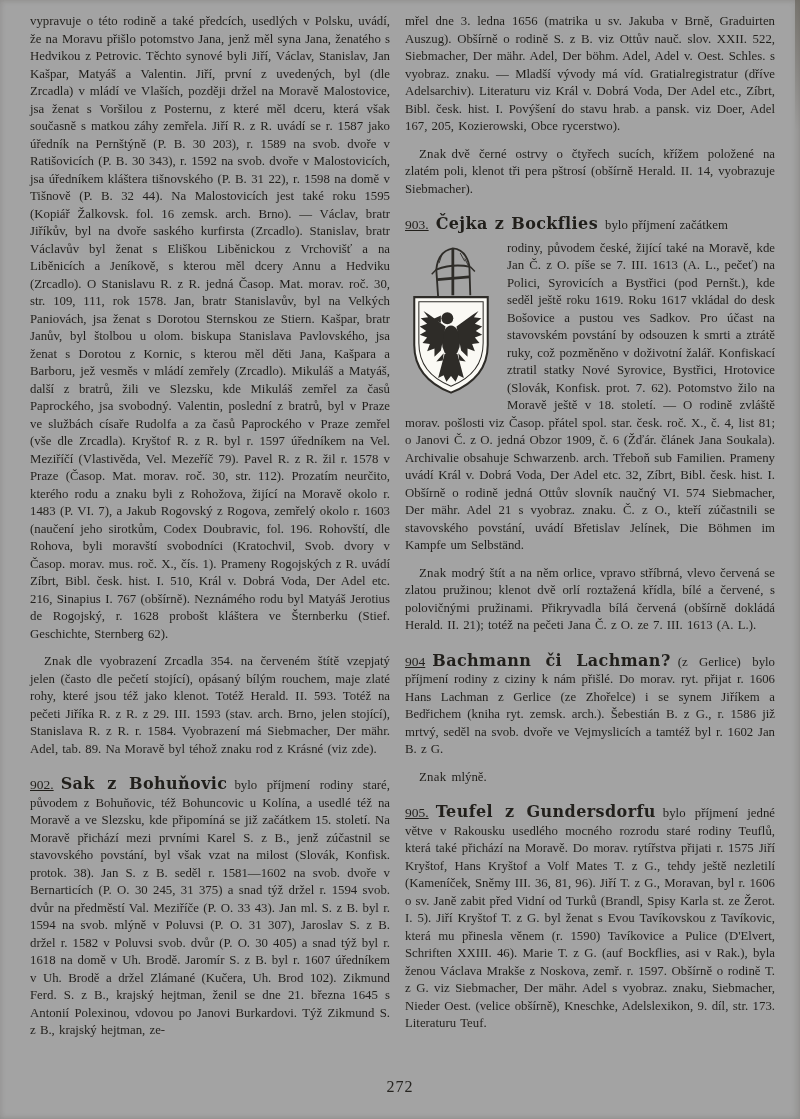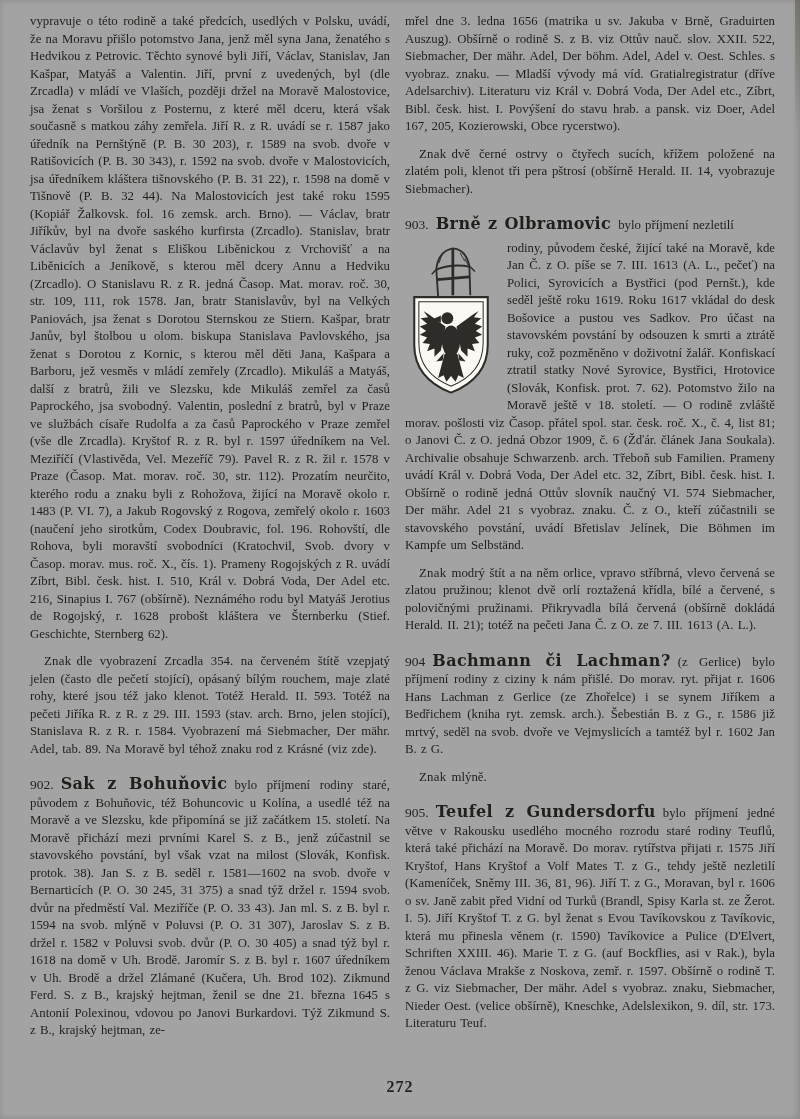--- a/index.html
+++ b/index.html
@@ -18,41 +18,41 @@
     padding:13px 25px 0 30px;
     gap:15px;
   }
   .col{font-size:12.8px;line-height:17.5px;text-align:justify;word-spacing:1px;}
   .col-left{width:360px;}
   .col-right{width:370px;}
   .para{margin:0;}
   .para.znak{margin-top:10px;text-indent:14px;}
   .para.section{margin-top:17px;}
   .znak-label{font-weight:normal;margin-right:5px;letter-spacing:.3px;}
-  .sec-num{margin-right:7px;font-size:13.5px;}
+  .sec-num{margin-right:7px;font-size:13.5px;text-decoration:underline;}
   .sec-title{
     font-family:"DejaVu Serif","Liberation Serif",serif;
     font-weight:bold;font-size:16px;letter-spacing:.4px;margin-right:7px;
   }
   .head903{margin-top:18px;white-space:nowrap;}
   .body903{margin-top:5px;}
   .arms{
     float:left;
     width:92px;height:158px;
     margin:2px 10px 2px 0;
   }
   .arms svg{display:block;width:92px;height:158px;}
   .page-num{
     position:absolute;
     left:0;right:0;
     top:1078px;
     text-align:center;
     font-size:16px;
     letter-spacing:1px;
-    font-weight:bold;
+    font-weight:normal;
     color:#262420;
   }
   .scan-edge{
     position:absolute;top:0;right:0;width:5px;height:130px;
     background:linear-gradient(to bottom,rgba(90,85,75,.55),rgba(90,85,75,0));
   }
 </style>
 </head>
 <body>
 
@@ -67,21 +67,21 @@
       <p class="para znak"><b class="znak-label">Znak</b><span>dle vyobrazení Zrcadla 354. na červeném štítě vzepjatý jelen (často dle pečetí stojící), opásaný bílým rouchem, maje zlaté rohy, které jsou též jako klenot. Totéž Herald. II. 593. Totéž na pečeti Jiříka R. z R. z 29. III. 1593 (stav. arch. Brno, jelen stojící), Stanislava R. z R. r. 1584. Vyobrazení má Siebmacher, Der mähr. Adel, tab. 89. Na Moravě byl téhož znaku rod z Krásné (viz zde).</span></p>
 
       <p class="para section"><span class="sec-num">902.</span><span class="sec-title">Sak z Bohuňovic</span><span>bylo příjmení rodiny staré, původem z Bohuňovic, též Bohuncovic u Kolína, a usedlé též na Moravě a ve Slezsku, kde připomíná se již začátkem 15. století. Na Moravě přichází mezi prvními Karel S. z B., jenž zúčastnil se stavovského povstání, byl však vzat na milost (Slovák, Konfisk. protok. 38). Jan S. z B. seděl r. 1581—1602 na svob. dvoře v Bernarticích (P. O. 30 245, 31 375) a snad týž držel r. 1594 svob. dvůr na předměstí Val. Meziříče (P. O. 33 43). Jan ml. S. z B. byl r. 1594 na svob. mlýně v Poluvsi (P. O. 31 307), Jaroslav S. z B. držel r. 1582 v Poluvsi svob. dvůr (P. O. 30 405) a snad týž byl r. 1618 na domě v Uh. Brodě. Jaromír S. z B. byl r. 1607 úředníkem v Uh. Brodě a držel Zlámané (Kučera, Uh. Brod 102). Zikmund Ferd. S. z B., krajský hejtman, ženil se dne 21. března 1645 s Antonií Polexinou, vdovou po Janovi Burkardovi. Týž Zikmund S. z B., krajský hejtman, ze-</span></p>
     </div>
 
     <div class="col col-right">
       <p class="para cont">mřel dne 3. ledna 1656 (matrika u sv. Jakuba v Brně, Graduirten Auszug). Obšírně o rodině S. z B. viz Ottův nauč. slov. XXII. 522, Siebmacher, Der mähr. Adel, Der böhm. Adel, Adel v. Oest. Schles. s vyobraz. znaku. — Mladší vývody má víd. Gratialregistratur (dříve Adelsarchiv). Literaturu viz Král v. Dobrá Voda, Der Adel etc., Zíbrt, Bibl. česk. hist. I. Povýšení do stavu hrab. a pansk. viz Doer, Adel 167, 205, Kozierowski, Obce rycerstwo).</p>
 
       <p class="para znak"><b class="znak-label">Znak</b><span>dvě černé ostrvy o čtyřech sucích, křížem položené na zlatém poli, klenot tři pera pštrosí (obšírně Herald. II. 14, vyobrazuje Siebmacher).</span></p>
 
-      <p class="para section head903"><span class="sec-num">903.</span><span class="sec-title">Brně z Olbramovic</span><span>bylo příjmení nezletilí</span></p>
+      <p class="para section head903"><span class="sec-num">903.</span><span class="sec-title">Čejka z Bockflies</span><span>bylo příjmení začátkem</span></p>
 
       <p class="para body903"><span class="arms">
             <svg viewBox="0 0 100 172" xmlns="http://www.w3.org/2000/svg" aria-hidden="true">
 
             <g fill="none" stroke="#2e2c28" stroke-width="2">
               <path d="M36 60 L34 30 Q36 10 52 7 Q66 8 70 26 L71 58"></path>
               <path d="M34 30 Q52 23 71 27"></path>
               <path d="M29 35 L34 30 M71 27 L76 32" stroke-width="1.6"></path>
               <path d="M52 7 L52 58" stroke-width="3"></path>
               <path d="M35 41 L70 38" stroke-width="3"></path>

